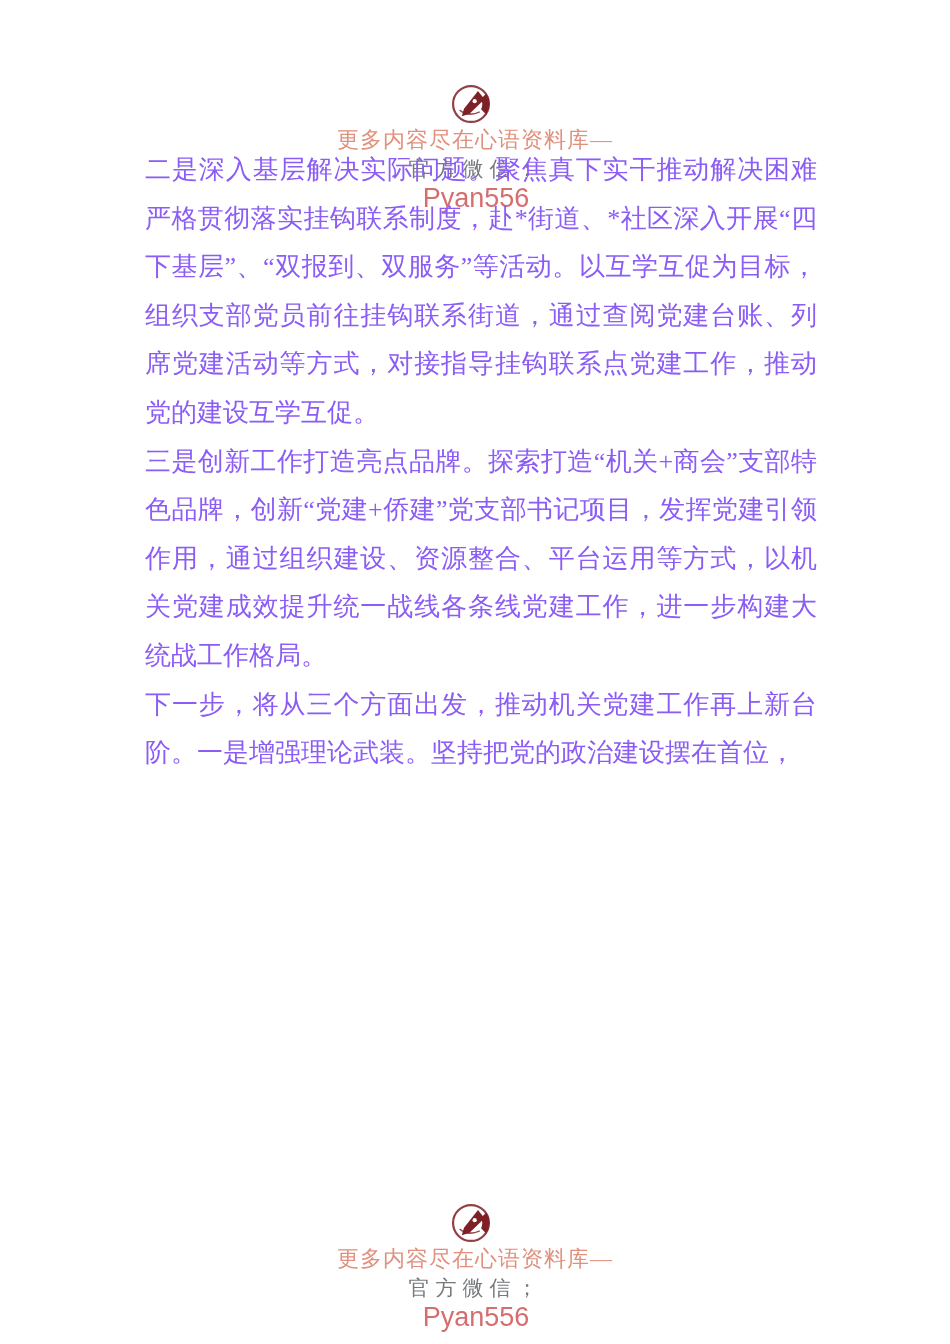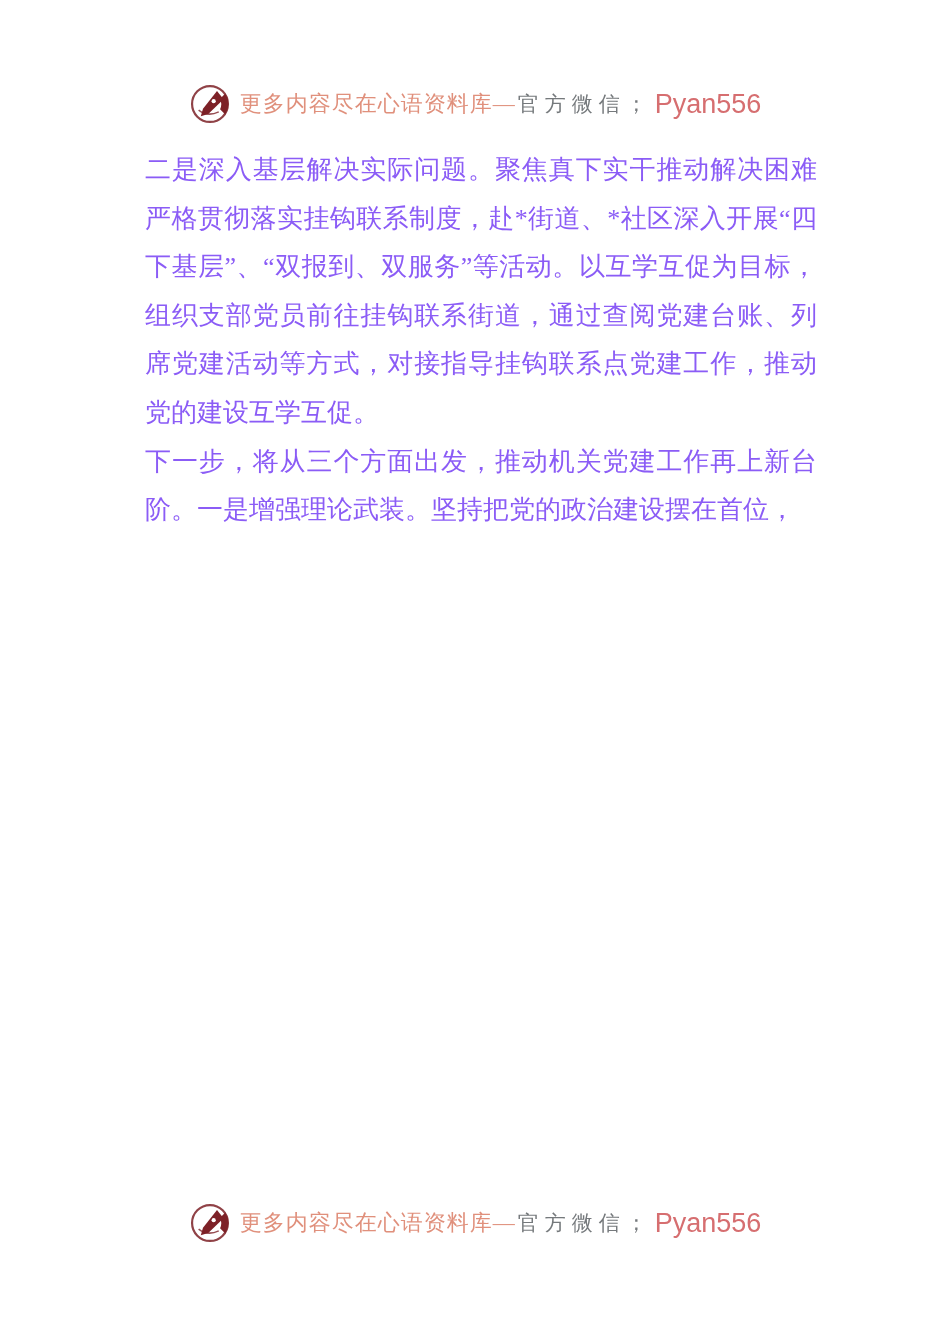--- a/index.html
+++ b/index.html
@@ -15,20 +15,21 @@
   
   .watermark {
     position: absolute;
     left: 0;
     width: 100%;
     display: flex;
     justify-content: center;
     align-items: center;
     white-space: nowrap;
     user-select: none;
+    flex-direction: column;
   }
   .watermark.header { top: 83px; }
   .watermark.footer { top: 1202px; }
   .wm-logo {
     display: inline-flex;
     color: #7d2127;
     margin-right: 9px;
     flex: 0 0 auto;
   }
   .wm-site {
@@ -86,20 +87,21 @@
         <path d="M11 31 q 10 8 23 2" fill="none" stroke="currentColor" stroke-width="1.8" opacity="0.8"></path>
       </svg>
     </span>
     <span class="wm-site">更多内容尽在心语资料库—</span>
     <span class="wm-channel">官方微信；</span>
     <span class="wm-id">Pyan556</span>
   </div>
 
   <div class="doc-body">
     <p>二是深入基层解决实际问题。聚焦真下实干推动解决困难严格贯彻落实挂钩联系制度，赴*街道、*社区深入开展“四下基层”、“双报到、双服务”等活动。以互学互促为目标，组织支部党员前往挂钩联系街道，通过查阅党建台账、列席党建活动等方式，对接指导挂钩联系点党建工作，推动党的建设互学互促。</p>
+    <p>三是创新工作打造亮点品牌。探索打造“机关+商会”支部特色品牌，创新“党建+侨建”党支部书记项目，发挥党建引领作用，通过组织建设、资源整合、平台运用等方式，以机关党建成效提升统一战线各条线党建工作，进一步构建大统战工作格局。</p>
     <p>下一步，将从三个方面出发，推动机关党建工作再上新台阶。一是增强理论武装。坚持把党的政治建设摆在首位，</p>
   </div>
 
   <div class="watermark footer">
     <span class="wm-logo">
       <svg width="42" height="42" viewBox="0 0 48 48" aria-hidden="true">
         <circle cx="24" cy="24" r="20.5" fill="none" stroke="currentColor" stroke-width="2.5" opacity="0.85"></circle>
         <path d="M41.5 12 A 22 22 0 0 1 41.5 36 L 35.5 30 A 14 14 0 0 0 35.5 18 Z" fill="currentColor"></path>
         <path d="M32 9 l 7.5 9.5 L 22 35.5 l -8.5 2.5 2.5 -8.5 Z" fill="currentColor"></path>
         <circle cx="28.2" cy="20.8" r="2.4" fill="#ffffff"></circle>

